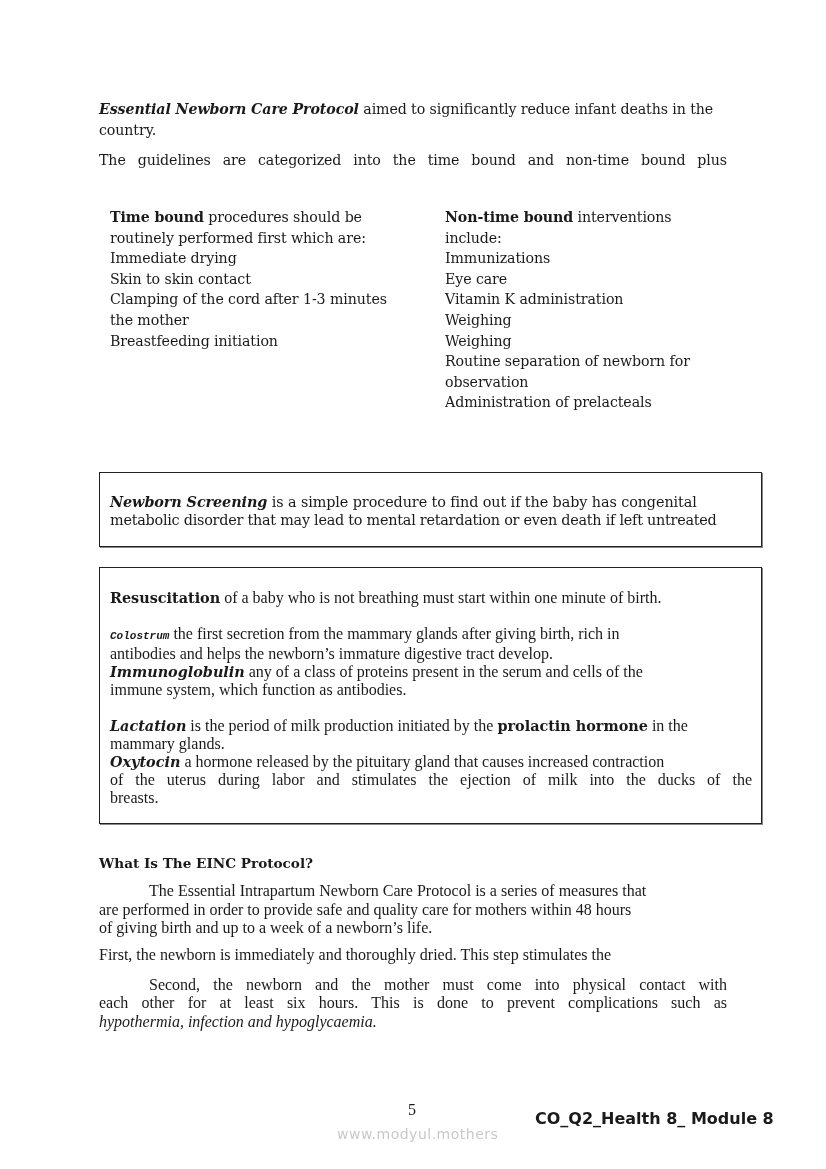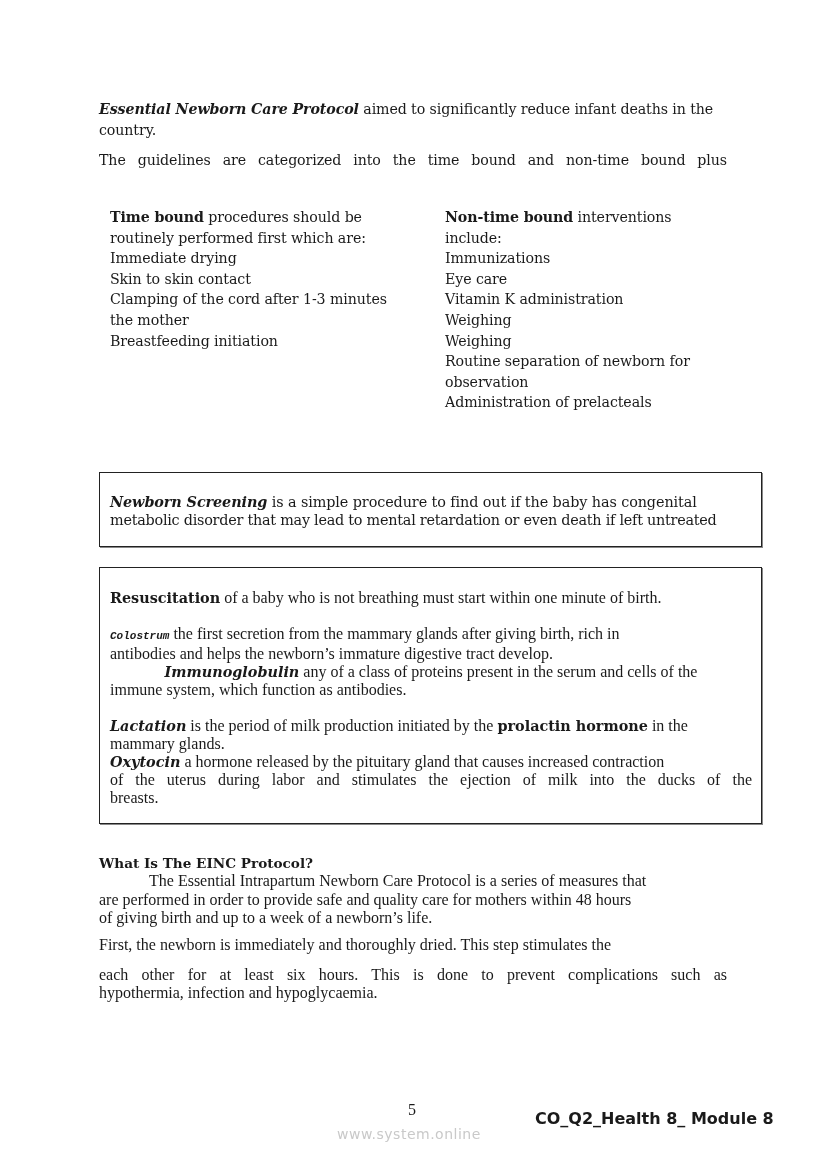--- a/index.html
+++ b/index.html
@@ -56,40 +56,41 @@
     <p style="white-space:nowrap; letter-spacing:-0.25px;">metabolic disorder that may lead to mental retardation or even death if left untreated</p>
   </div>
 </div>
 
 <div class="box" style="top:567px; height:255px;">
   <div class="abs tnr" style="left:10px; top:21px; width:642px; font-size:16px; line-height:18px;">
     <p style="white-space:nowrap;"><b style="font-family:'DejaVu Serif',serif; font-size:14.4px;">Resuscitation</b><span> of a baby who is not breathing must start within one minute of birth.</span></p>
     <div style="height:18px"></div>
     <p style="white-space:nowrap;"><b class="bi" style="font-family:Liberation Mono, monospace; font-size:11px;">Colostrum</b><span> the first secretion from the mammary glands after giving birth, rich in</span></p>
     <p style="white-space:nowrap;">antibodies and helps the newborn’s immature digestive tract develop.</p>
-    <p style="white-space:nowrap;text-align:center;"><b class="bi" style="font-family:'DejaVu Serif',serif; font-size:14.4px;">Immunoglobulin</b><span> any of a class of proteins present in the serum and cells of the</span></p>
+    <p style="white-space:nowrap;"><b class="bi" style="font-family:'DejaVu Serif',serif; font-size:14.4px;">Immunoglobulin</b><span> any of a class of proteins present in the serum and cells of the</span></p>
     <p style="white-space:nowrap;">immune system, which function as antibodies.</p>
     <div style="height:18px"></div>
     <p style="white-space:nowrap;"><b class="bi" style="font-family:'DejaVu Serif',serif; font-size:14.4px;">Lactation</b><span> is the period of milk production initiated by the </span><b style="font-family:'DejaVu Serif',serif; font-size:14.4px;">prolactin hormone</b><span> in the</span></p>
     <p style="white-space:nowrap;">mammary glands.</p>
     <p style="white-space:nowrap;"><b class="bi" style="font-family:'DejaVu Serif',serif; font-size:14.4px;">Oxytocin</b><span> a hormone released by the pituitary gland that causes increased contraction</span></p>
     <p style="white-space:nowrap; text-align:justify; text-align-last:justify;">of the uterus during labor and stimulates the ejection of milk into the ducks of the</p>
     <p style="white-space:nowrap;">breasts.</p>
   </div>
 </div>
 
 <div class="abs" style="left:99px; top:854px; width:628px;">
   <h2 style="margin:0; font-family:'DejaVu Serif',serif; font-weight:bold; font-size:13.6px; line-height:18px;">What Is The EINC Protocol?</h2>
-  <div class="tnr" style="line-height:18.5px;">
+  <div class="tnr" style="margin-top:10px; line-height:18.5px;">
     <p style="white-space:nowrap; padding-left:50px;">The Essential Intrapartum Newborn Care Protocol is a series of measures that</p>
     <p style="white-space:nowrap;">are performed in order to provide safe and quality care for mothers within 48 hours</p>
     <p style="white-space:nowrap;">of giving birth and up to a week of a newborn’s life.</p>
     <div style="height:6px"></div>
     <p style="white-space:nowrap; line-height:21px;">First, the newborn is immediately and thoroughly dried. This step stimulates the</p>
     <div style="height:11px"></div>
+    <p style="white-space:nowrap; padding-left:50px; text-align:justify; text-align-last:justify;">Second, the newborn and the mother must come into physical contact with</p>
     <p style="white-space:nowrap; text-align:justify; text-align-last:justify;">each other for at least six hours. This is done to prevent complications such as</p>
-    <p style="white-space:nowrap;">hypothermia, infection and hypoglycaemia.</p>
+    <p style="white-space:nowrap;font-style:italic;">hypothermia, infection and hypoglycaemia.</p>
   </div>
 </div>
 
 <div class="abs tnr" style="left:408px; top:1101px; font-size:16px;">5</div>
 <div class="abs footer-code" style="left:535px; top:1109px; white-space:nowrap;">CO_Q2_Health 8_ Module 8</div>
-<div class="abs watermark" style="left:337px; top:1126px;">www.system.online</div>
+<div class="abs watermark" style="left:337px; top:1126px;">www.modyul.mothers</div>
 
 </body></html>

